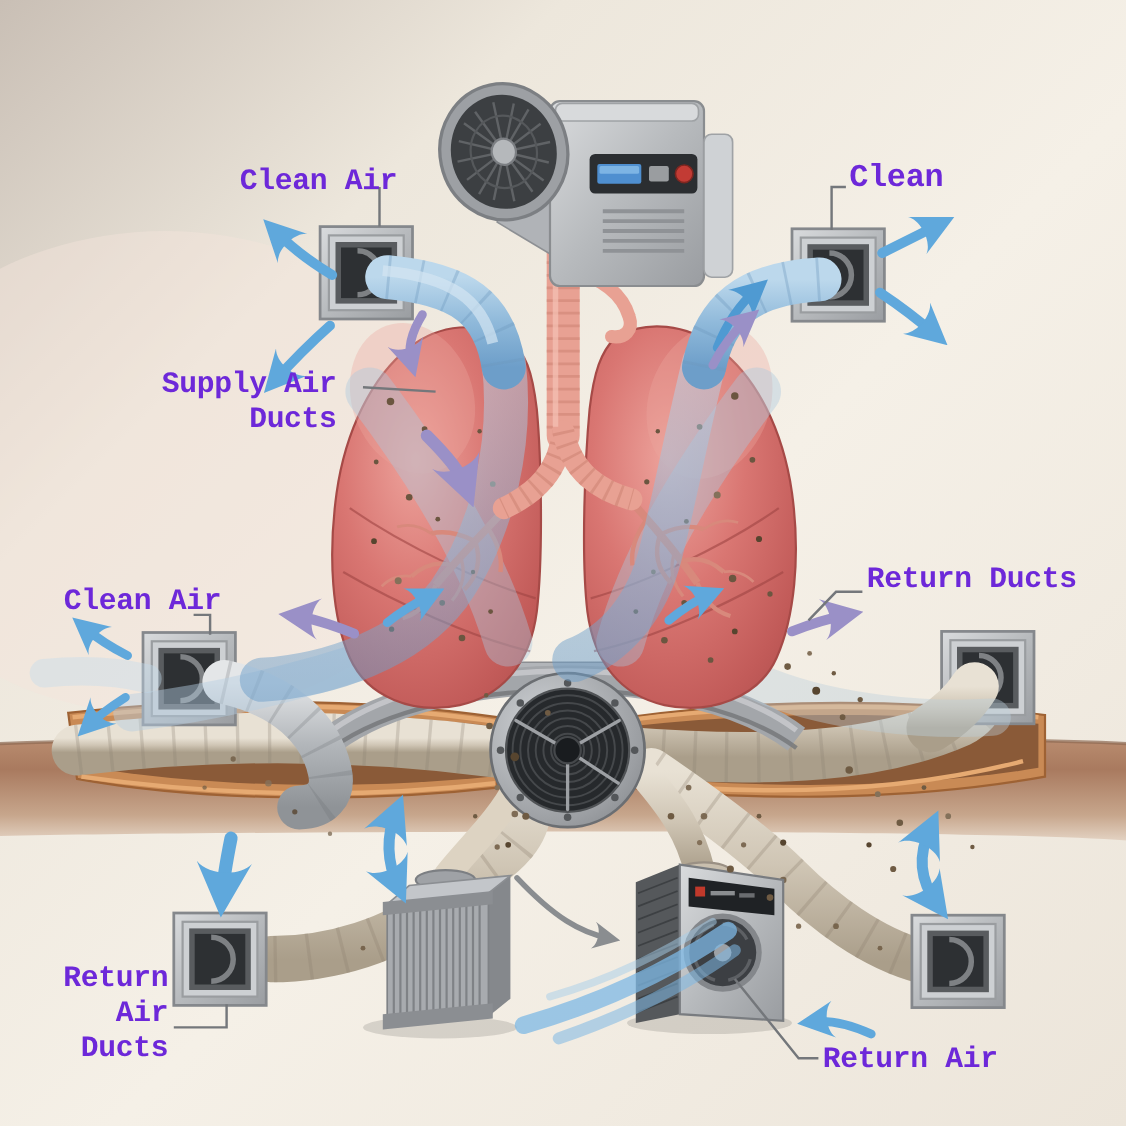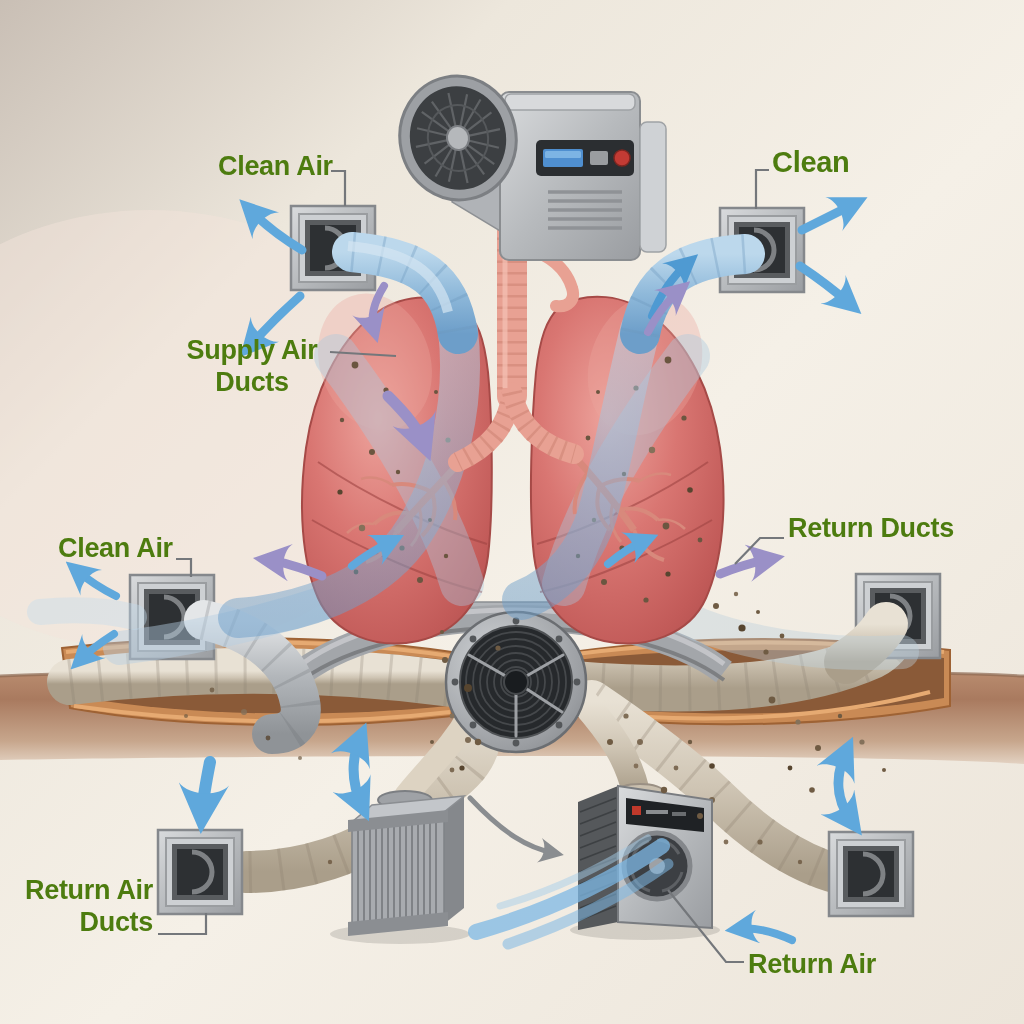--- a/index.html
+++ b/index.html
@@ -1,20 +1,20 @@
 <!DOCTYPE html>
 <html><head>
 <meta charset="utf-8">
 <style>
   html,body{margin:0;padding:0;background:#ddd;}
   #canvas{position:relative;width:1024px;height:1024px;overflow:hidden;
           font-family:"Liberation Sans",sans-serif;}
   #art{position:absolute;left:0;top:0;}
-  .label{position:absolute;color:#4d7c0f;font-weight:600;font-size:27px;
-         letter-spacing:-0.3px;line-height:32px;white-space:nowrap;}
+  .label{position:absolute;color:#6d28d9;font-weight:600;font-size:27px;
+         letter-spacing:-0.3px;line-height:32px;white-space:nowrap;font-family:Liberation Mono, monospace;}
   .label.two{white-space:normal;}
 </style>
 </head>
 <body>
 
 <div id="canvas">
 <svg id="art" width="1024" height="1024" viewBox="0 0 1024 1024">
   <defs>
     <linearGradient id="bg" x1="0" y1="0" x2="1" y2="1">
       <stop offset="0" stop-color="#c9bfb5"></stop>
@@ -445,21 +445,21 @@
     <path d="M330,352 L396,356"></path>
     <path d="M784,538 L760,538 L735,564"></path>
     <path d="M176,559 L191,559 L191,577"></path>
     <path d="M158,934 L206,934 L206,913"></path>
     <path d="M744,962 L726,962 L668,890"></path>
   </g>
 </svg>
 
 <div class="label" style="left:218px;top:150px;">Clean Air</div>
 <div class="label" style="left:772px;top:146px;font-size:29px;">Clean</div>
-<div class="label two" style="left:166px;top:334px;width:172px;text-align:center;">
+<div class="label two" style="left:134px;top:334px;width:172px;text-align:right;">
   <div>Supply Air</div>
   <div>Ducts</div>
 </div>
 <div class="label" style="left:788px;top:512px;">Return Ducts</div>
 <div class="label" style="left:58px;top:532px;">Clean Air</div>
 <div class="label two" style="left:20px;top:874px;width:133px;text-align:right;">
   <div>Return Air</div>
   <div>Ducts</div>
 </div>
 <div class="label" style="left:748px;top:948px;">Return Air</div>

